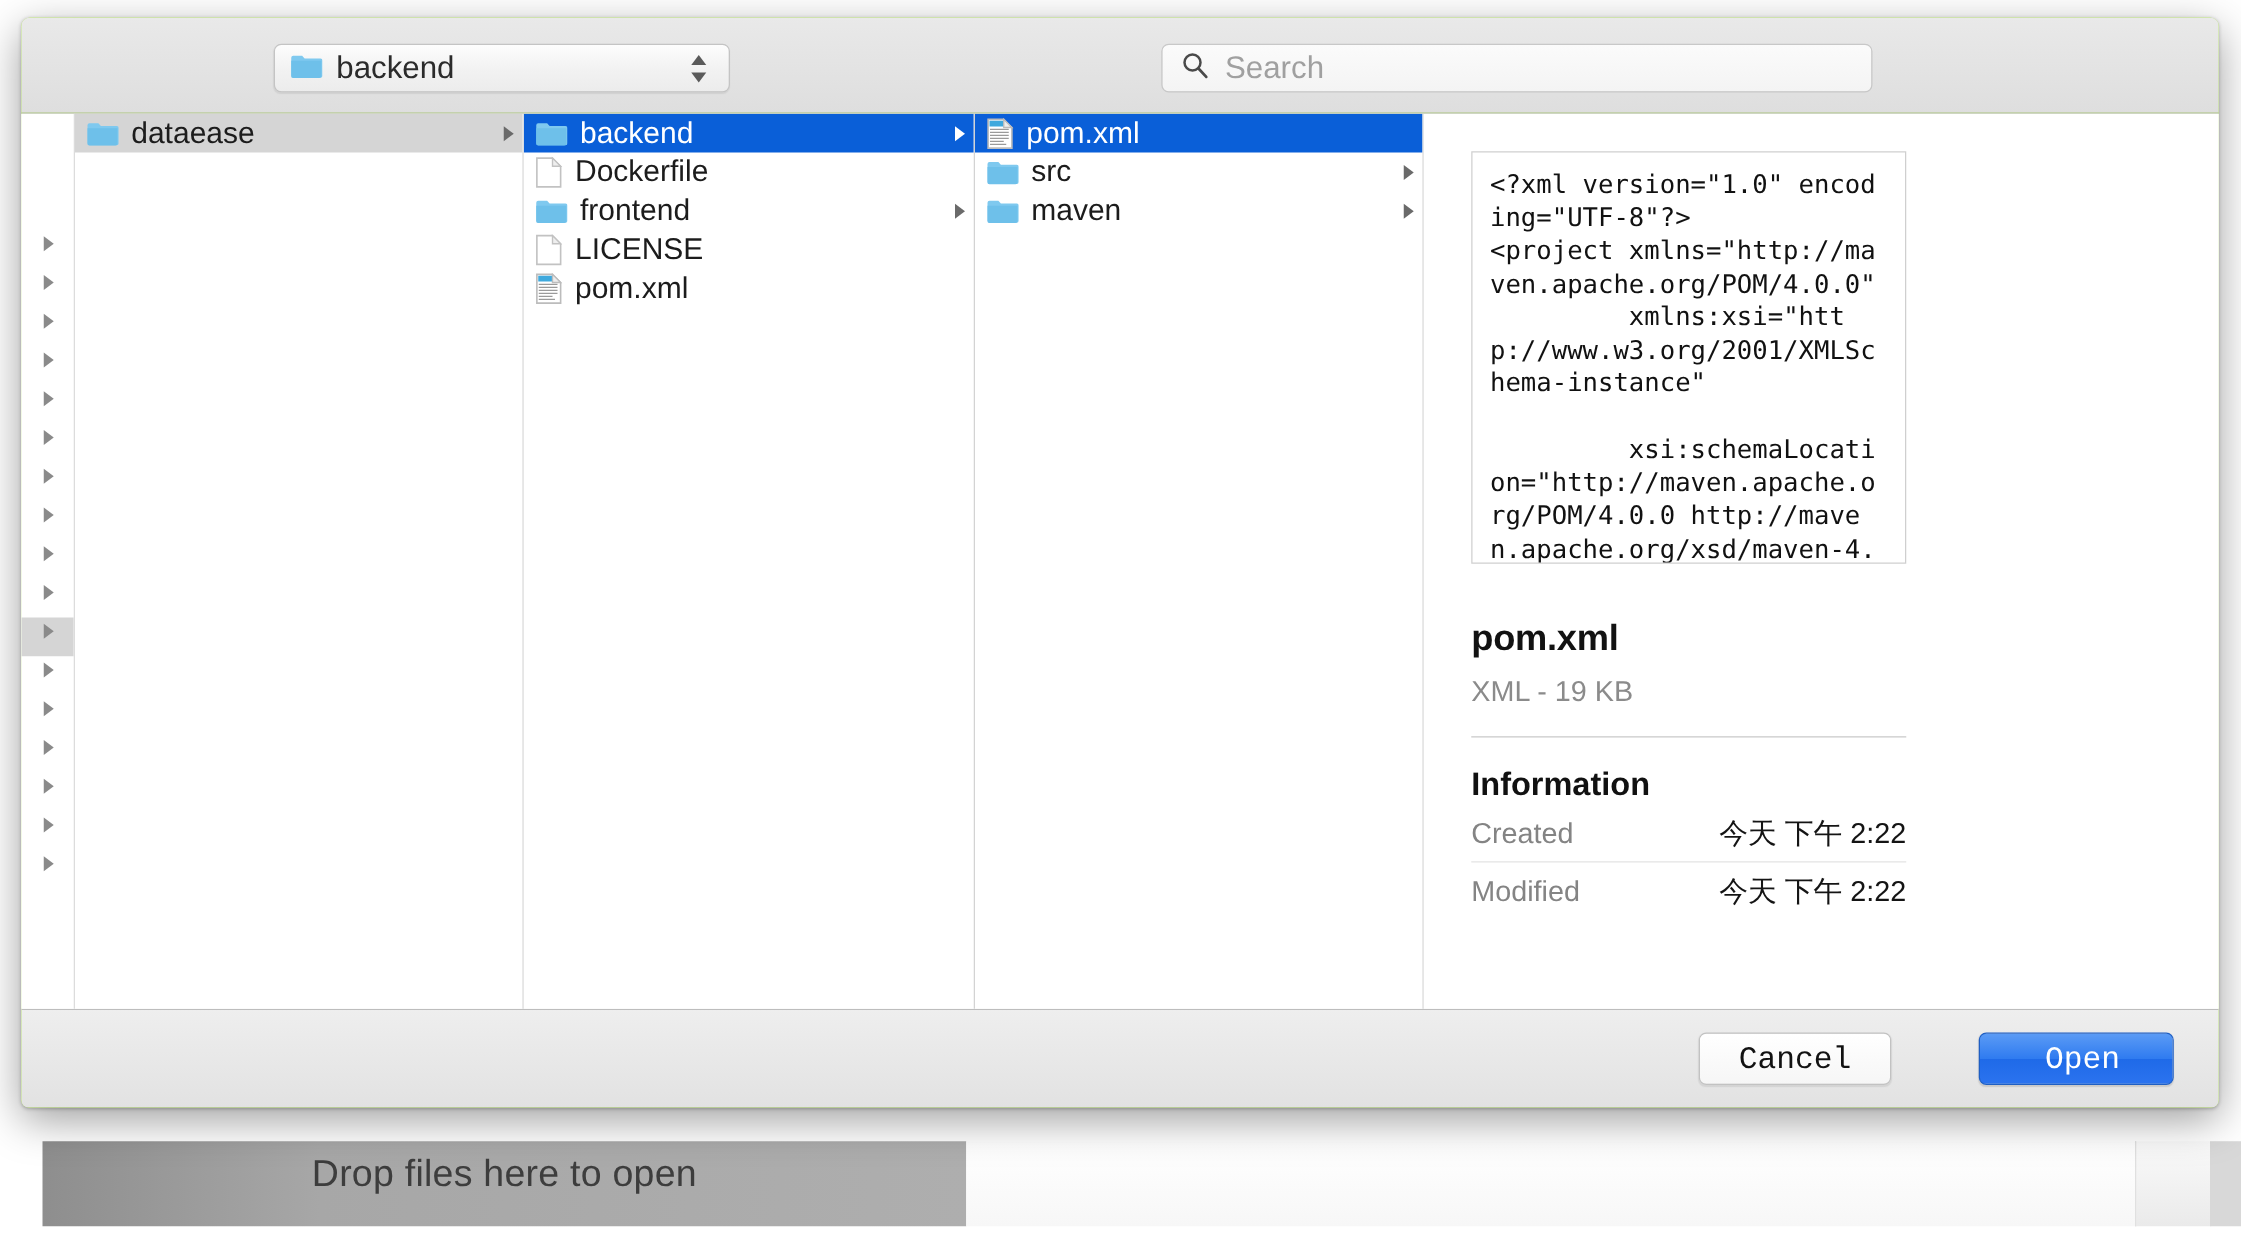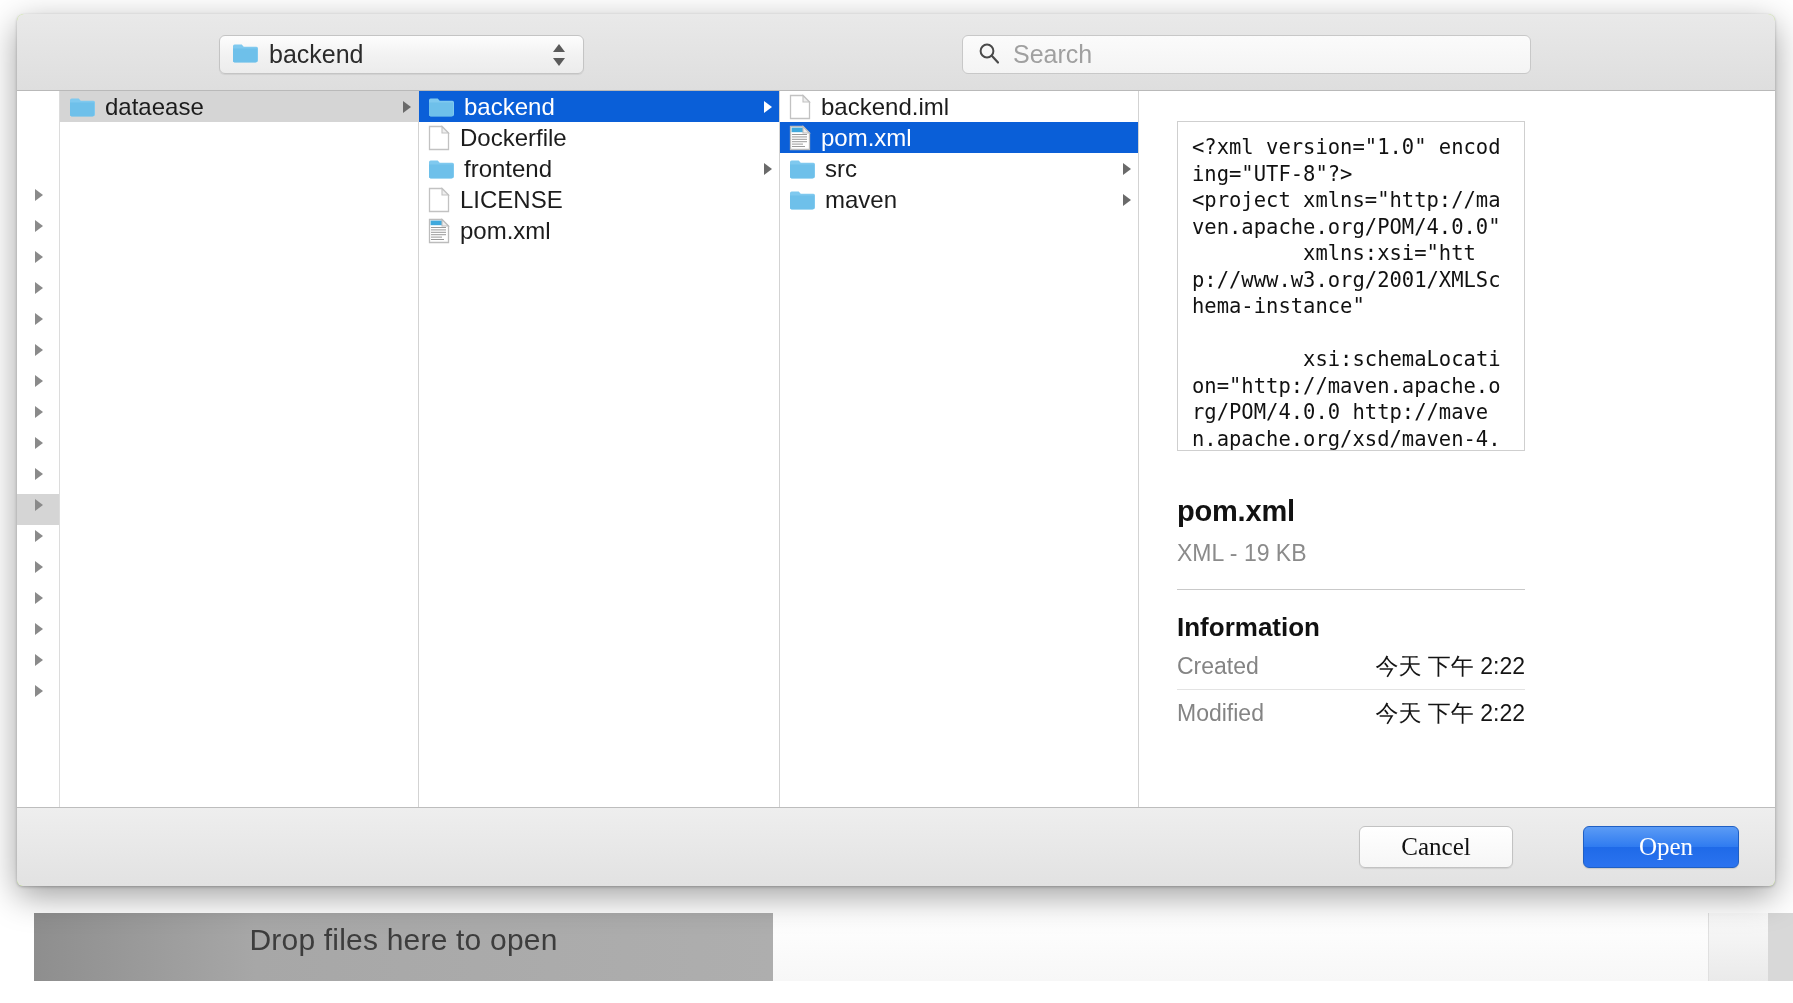--- a/index.html
+++ b/index.html
@@ -113,21 +113,21 @@
     flex: 0 0 auto;
     width: 20px;
     height: 30px;
     position: relative;
     margin-right: 4px;
   }
   .stepper svg { display: block; }
 
   .search-field {
     position: absolute;
-    left: 945px;
+    left: 912px;
     top: 21px;
     width: 569px;
     height: 39px;
     background: linear-gradient(to bottom, #fbfbfb, #f4f4f4);
     border: 1px solid #c8c8c8;
     border-radius: 6px;
     display: flex;
     align-items: center;
     padding: 0 10px 0 14px;
     box-sizing: border-box;
@@ -272,21 +272,21 @@
     height: 78px;
     background: linear-gradient(to bottom, #eeeeee, #e2e2e2);
     position: relative;
   }
   .btn {
     position: absolute;
     top: 18px;
     height: 42px;
     border-radius: 6px;
     font-size: 25px;
-    font-family: Liberation Serif, serif;
+    font-family: Liberation Mono, monospace;
     display: flex;
     align-items: center;
     justify-content: center;
     box-sizing: border-box;
     cursor: default;
   }
   .btn-cancel {
     right: 262px;
     width: 154px;
     background: linear-gradient(to bottom, #ffffff, #f6f6f6);
@@ -528,30 +528,20 @@
             </svg>
           </span>
           <span class="row-label">pom.xml</span>
           <span class="row-chevron"></span>
         </div>
 
       </div>
 
       <div class="col col-3">
 
-        <div class="row">
-          <span class="file-icon">
-            <svg width="22" height="26" viewBox="0 0 22 26">
-              <path d="M1.5 1.5h12.5l6.5 6.5v16.5h-19z" fill="#ffffff" stroke="#c2c2c2" stroke-width="1.3"></path>
-              <path d="M14 1.5 L20.5 8 H14 z" fill="#eeeeee" stroke="#c2c2c2" stroke-width="1.1"></path>
-            </svg>
-          </span>
-          <span class="row-label">backend.iml</span>
-          <span class="row-chevron"></span>
-        </div>
 
         <div class="row selected">
           <span class="file-icon">
             <svg width="22" height="26" viewBox="0 0 22 26">
               <path d="M1.5 1.5h12.5l6.5 6.5v16.5h-19z" fill="#ffffff" stroke="#bcbcbc" stroke-width="1.3"></path>
               <rect x="2.6" y="2.6" width="12" height="4.6" fill="#3fa9dd"></rect>
               <g fill="#9a9a9a">
                 <rect x="3" y="9" width="15" height="1"></rect>
                 <rect x="3" y="11.4" width="15" height="1"></rect>
                 <rect x="3" y="13.8" width="15" height="1"></rect>

